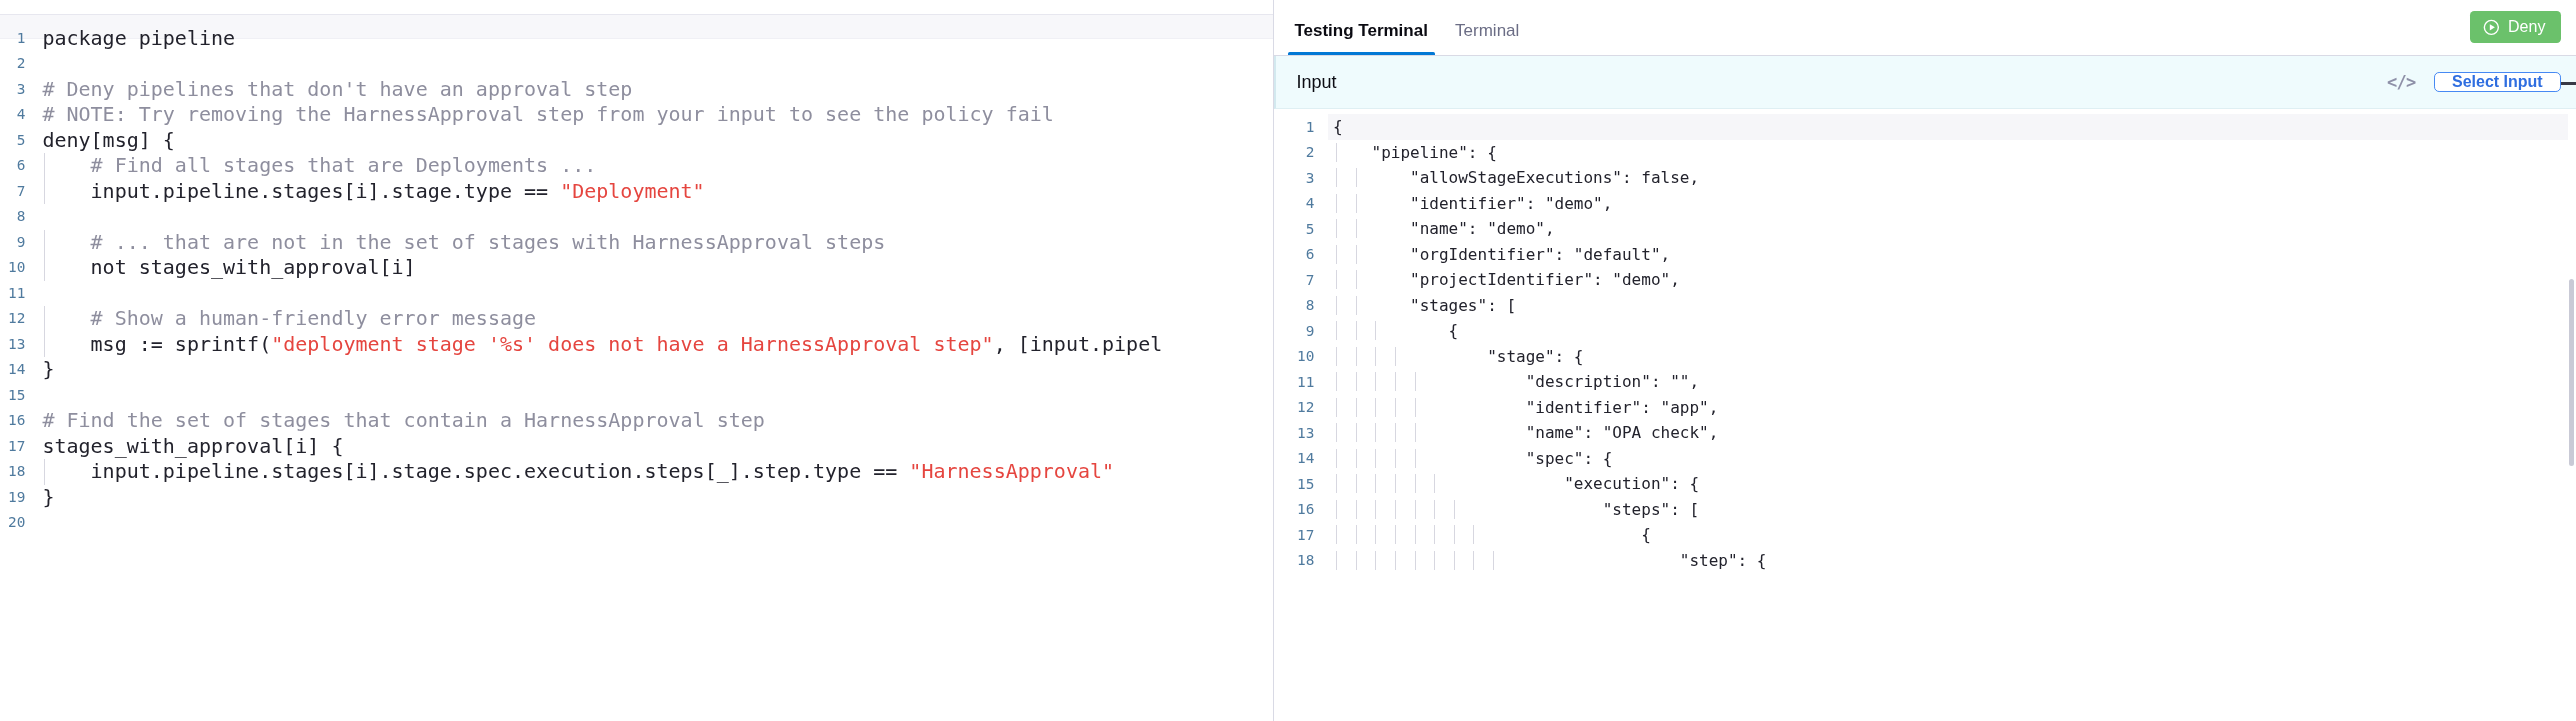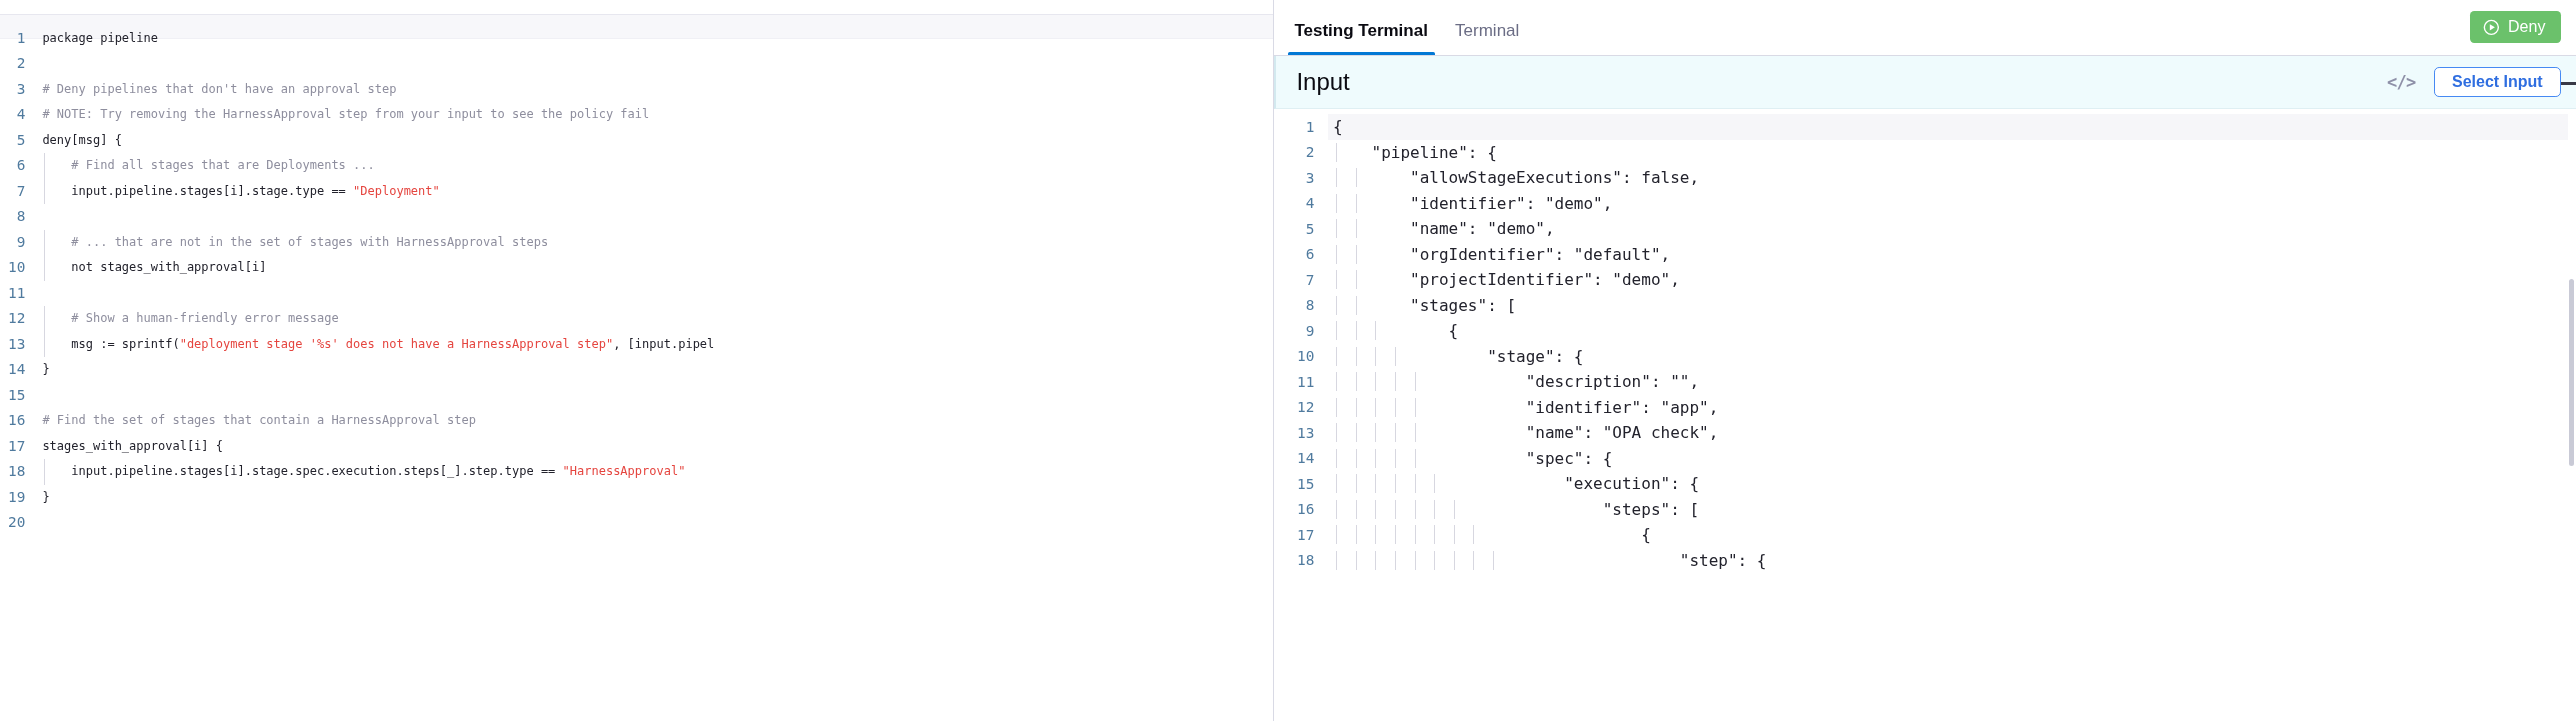--- a/index.html
+++ b/index.html
@@ -70,21 +70,21 @@
     text-align: right;
     padding-right: 13.6px;
     color: #4f7a9e;
     font-size: 14.4px;
     font-family: "DejaVu Sans Mono", monospace;
     user-select: none;
   }
   .code-text {
     flex: 1;
     color: #22222c;
-    font-size: 12px;
+    font-size: 20px;
     overflow: hidden;
     position: relative;
     padding-left: 3.4px;
   }
   .guide {
     position: absolute;
     top: 0;
     width: 0.8px;
     height: 25.5px;
     background: #d7d7e0;
@@ -161,41 +161,41 @@
     height: 53px;
     min-height: 53px;
     background: #effbfd;
     border-bottom: 0.8px solid #dfeff3;
     display: flex;
     align-items: center;
     padding: 0 15.3px 0 20.4px;
     border-left: 2.5px solid #d3e9ef;
   }
   .input-title {
-    font-size: 24px;
+    font-size: 18px;
     color: #0b0b12;
     font-family: "Liberation Sans", sans-serif;
   }
   .bar-spacer { flex: 1; }
   .code-icon {
     color: #8e90a8;
     font-size: 17px;
     font-family: "DejaVu Sans Mono", monospace;
     font-weight: bold;
     margin-right: 18.7px;
     letter-spacing: -0.8px;
     cursor: pointer;
     user-select: none;
   }
   .select-input-btn {
     border: 0.8px solid #4689f3;
     color: #2f6ee0;
     background: #ffffff;
     border-radius: 5.1px;
-    height: 30px;
+    height: 20px;
     padding: 0 17px;
     font-size: 16px;
     font-weight: bold;
     cursor: pointer;
     font-family: "Liberation Sans", sans-serif;
   }
 
   .json-area {
     flex: 1;
     position: relative;

